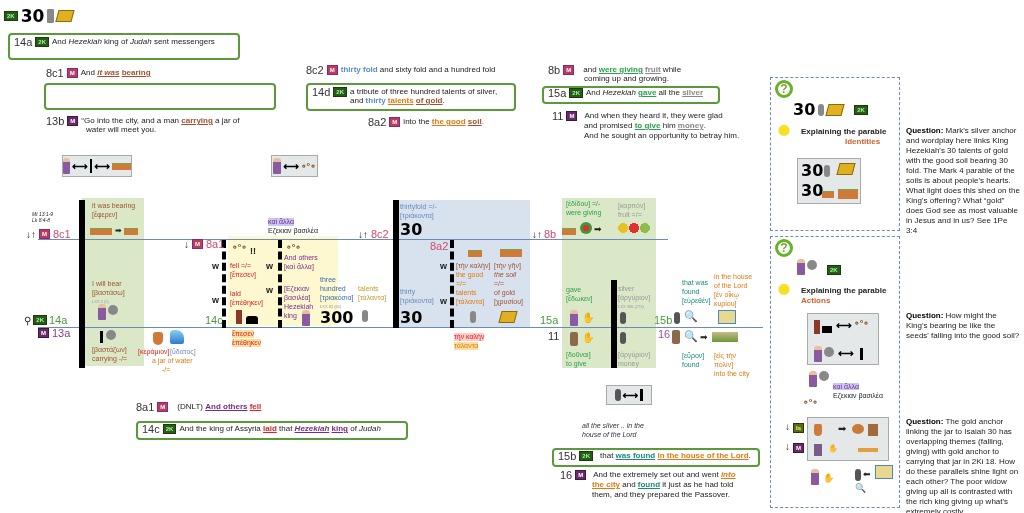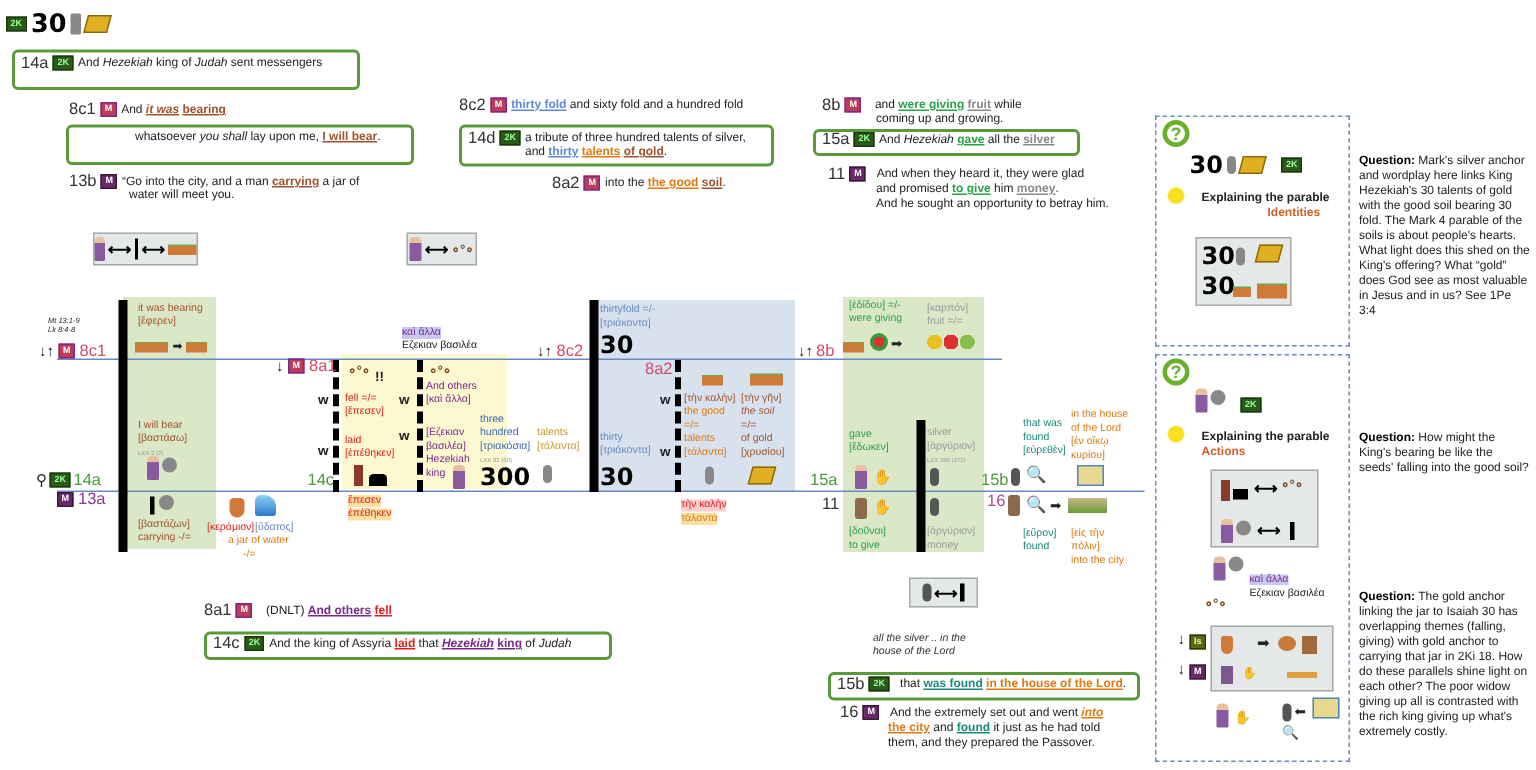--- a/index.html
+++ b/index.html
@@ -10,21 +10,21 @@
   .ref-m { color: #d24a6a; }
   .ref-k { color: #4a9a3a; }
   .badge { display: inline-block; font-size: 6px; line-height: 9px; height: 10px; padding: 0 2px; color: #fff; font-weight: bold; vertical-align: middle; }
   .b-mk { background: #c03a5a; border: 1px solid #7a2a8a; }
   .b-mt { background: #6a2a6a; border: 1px solid #3a1a3a; }
   .b-2k { background: #2a5a1a; border: 1px solid #1a3a0a; color: #9f9; }
   .b-is { background: #5a6a1a; border: 1px solid #2a3a0a; color: #ff8; }
   .vbox { border: 2px solid #5a9a3a; border-radius: 4px; padding: 2px 4px; background: #fff; }
   .txt { font-size: 8px; line-height: 10px; color: #222; }
   .u-brown { color: #a0522d; text-decoration: underline; font-weight: bold; }
-  .u-blue { color: #5a8ad0; text-decoration: underline; font-weight: bold; }
+  .u-blue { color: #5a8ad0; font-weight: bold; }
   .u-orange { color: #e07a10; text-decoration: underline; font-weight: bold; }
   .u-green { color: #2aa04a; text-decoration: underline; font-weight: bold; }
   .u-gray { color: #888; text-decoration: underline; font-weight: bold; }
   .u-red { color: #e02020; text-decoration: underline; font-weight: bold; }
   .u-purple { color: #7a2a8a; text-decoration: underline; font-weight: bold; }
   .u-teal { color: #1a8a7a; text-decoration: underline; font-weight: bold; }
   .ital { font-style: italic; }
   .hline { position: absolute; height: 1px; background: #6a8ac0; }
   .vbar { position: absolute; width: 6px; background: #000; }
   .vdash { position: absolute; width: 4px; border-left: 4px dashed #000; }
@@ -44,21 +44,21 @@
   .icon { position: absolute; display: inline-block; }
   .soil { width: 22px; height: 7px; background: linear-gradient(#6aaa4a 0 1px, #d07a3a 1px); }
   .gold { width: 16px; height: 12px; background: #e0b020; border: 1px solid #8a6a10; transform: skewX(-15deg); }
   .person { width: 8px; height: 16px; background: linear-gradient(#e8c0a0 0 4px, #8a5aa0 4px); border-radius: 3px 3px 1px 1px; }
   .head { width: 10px; height: 10px; border-radius: 50%; background: #888; }
   .seeds { color: #7a4a20; font-size: 9px; font-weight: bold; }
   .coin { width: 6px; height: 12px; border-radius: 3px; background: #555; }
   .arrow-dbl { font-size: 11px; font-weight: bold; color: #000; }
   .dashbox { position: absolute; border: 1px dashed #6a8ac0; }
   .imgbox { position: absolute; background: #e4e8e8; border: 1px solid #aaa; }
-  .q { font-size: 8px; line-height: 10px; color: #222; }
+  .q { font-size: 8px; line-height: 10px; color: #222; margin-top: 24px; }
   .q b { color: #000; }
 </style>
 </head>
 <body>
 
 <div class="abs" style="left:4px;top:6px;display:flex;align-items:center;gap:3px;">
   <span class="badge b-2k">2K</span>
   <span class="big30" style="font-size:17px;">30</span>
   <span class="icon" style="position:relative;width:7px;height:14px;background:#888;border-radius:1px;"></span>
   <span class="icon gold" style="position:relative;"></span>
@@ -72,21 +72,20 @@
   </div>
 </div>
 
 <div class="abs txt" style="left:46px;top:68px;display:flex;align-items:center;gap:3px;">
   <span class="ref">8c1</span>
   <span class="badge b-mk">M</span>
   <span><span>And </span><span class="u-brown ital">it was</span> <span class="u-brown">bearing</span></span>
 </div>
 
 <div class="abs vbox" style="left:44px;top:83px;width:232px;height:27px;">
-  <div class="txt" style="padding-left:40px;margin-top:-1px;"><span>whatsoever </span><span class="ital">you shall</span><span> lay upon me, </span><span class="u-brown">I will bear</span><span>.</span></div>
 </div>
 
 <div class="abs" style="left:46px;top:116px;">
   <div class="txt" style="display:flex;align-items:center;gap:3px;">
     <span class="ref">13b</span>
     <span class="badge b-mt">M</span>
     <span><span>“Go into the city, and a man </span><span class="u-brown">carrying</span><span> a jar of</span></span>
   </div>
   <div class="txt" style="padding-left:40px;margin-top:-1px;">water will meet you.</div>
 </div>

